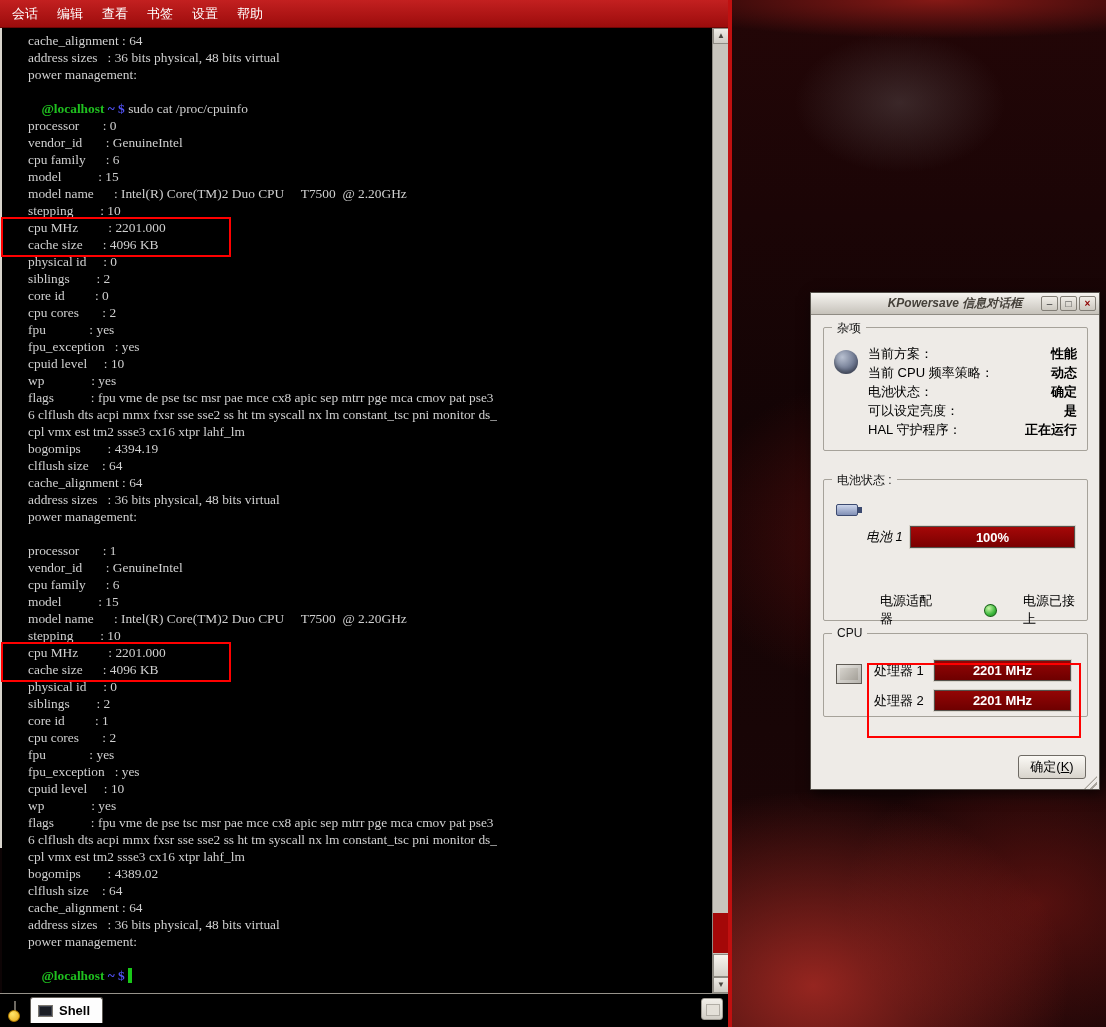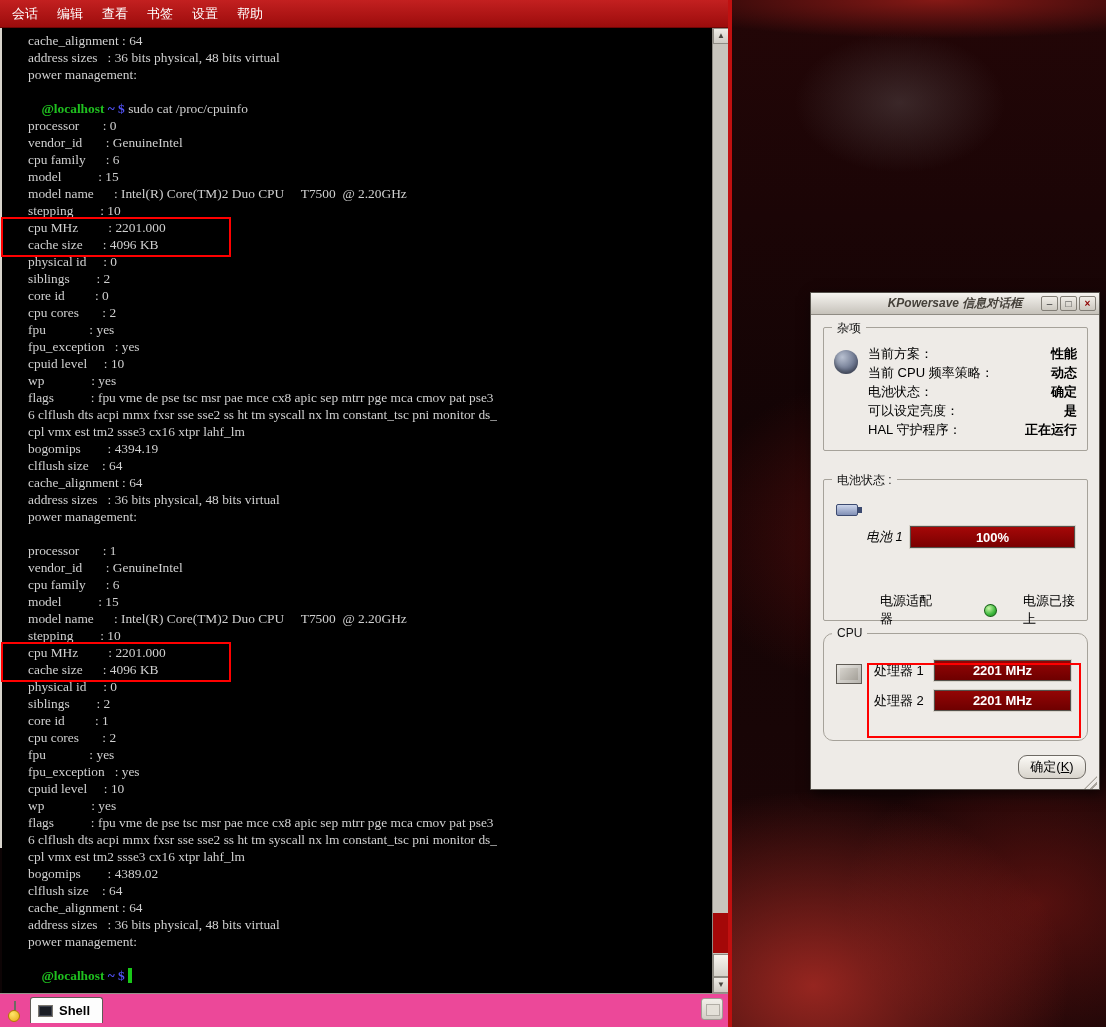--- a/index.html
+++ b/index.html
@@ -30,21 +30,21 @@
   .sb-up{top:0;} .sb-up::after{content:"▲";}
   .sb-down{bottom:0;} .sb-down::after{content:"▼";}
   .sb-marker{position:absolute;left:0;top:885px;width:16px;height:40px;background:#a40808;}
   .sb-thumb{position:absolute;left:0;top:926px;width:16px;height:23px;
     background:linear-gradient(#f7f4ee,#d6d2ca);border:1px solid #8f8b83;}
 
   .annot{position:absolute;border:2px solid #ff0000;pointer-events:none;z-index:5;}
   #annot1{left:1px;top:217px;width:230px;height:40px;}
   #annot2{left:1px;top:642px;width:230px;height:40px;}
 
-  #tabbar{position:absolute;left:0;top:993px;width:731px;height:34px;background:#ec4899;border-top:1px solid #97938b;}
+  #tabbar{position:absolute;left:0;top:993px;width:731px;height:34px;background:#000000;border-top:1px solid #97938b;}
   #newtab-btn{position:absolute;left:3px;top:3px;width:24px;height:24px;background:transparent;border:none;}
   #newtab-btn .glyph{width:18px;height:14px;margin:4px auto 0;background:linear-gradient(#eae6dc,#b9b5ab);
     border:1px solid #6e6a62;position:relative;}
   #newtab-btn .glyph::after{content:"";position:absolute;right:-5px;bottom:-5px;width:10px;height:10px;
     background:radial-gradient(circle at 35% 30%,#ffe66a,#e8a818);border-radius:50%;border:1px solid #b07c00;}
   #tab-shell{position:absolute;left:30px;top:3px;height:26px;padding:0 12px 0 7px;background:#fdfdfd;
     border:1px solid #5f5b55;border-bottom:none;border-radius:3px 3px 0 0;
     display:flex;align-items:center;gap:6px;font-size:13px;font-weight:bold;color:#000;}
   .tab-ico{width:15px;height:12px;background:#1a1d24;border:1px solid #7a766e;box-shadow:inset 0 0 0 1px #3a3f4a;}
   #tabbar-right-btn{position:absolute;left:701px;top:4px;width:22px;height:22px;
@@ -73,21 +73,21 @@
   #titlebar .title{font-size:12px;font-weight:bold;font-style:italic;color:#45413a;}
   #win-btns{position:absolute;right:3px;top:3px;display:flex;gap:2px;}
   .wbtn{width:17px;height:15px;background:linear-gradient(#f0ede7,#ccc8c0);border:1px solid #827e76;
     font-size:10px;line-height:13px;text-align:center;color:#3a3a3a;border-radius:2px;cursor:default;}
   .wbtn.close{color:#8e0000;font-weight:bold;}
 
   #dlg-body{position:absolute;left:0;top:22px;width:100%;height:476px;}
   .group{position:absolute;left:12px;width:265px;border:1px solid #a6a29a;border-radius:2px;}
   #group-misc{top:12px;height:124px;}
   #group-battery{top:164px;height:142px;}
-  #group-cpu{top:318px;height:108px;border-radius:10px;}
+  #group-cpu{top:318px;height:84px;}
   .legend{position:absolute;top:-8px;left:8px;background:#eeebe7;padding:0 5px;font-size:12px;color:#141414;}
 
   #moon-icon{position:absolute;left:10px;top:22px;width:24px;height:24px;border-radius:50%;
     background:radial-gradient(circle at 35% 30%,#b8c0d0,#707a92 55%,#4e5670);
     box-shadow:inset 0 -3px 4px rgba(0,0,0,.35);}
   #misc-rows{position:absolute;left:44px;top:16px;right:10px;}
   .mrow{display:flex;justify-content:space-between;align-items:center;height:19px;font-size:13px;}
   .mlabel{color:#000;}
   .mvalue{font-weight:bold;color:#000;}
 
@@ -109,21 +109,21 @@
     box-shadow:inset 0 0 0 3px rgba(255,255,255,.28);}
   #cpu-rows{position:absolute;left:50px;top:26px;right:16px;}
   .crow{display:flex;align-items:center;margin-bottom:9px;}
   .clabel{font-size:13px;width:60px;color:#000;}
   .cbar{flex:1;height:21px;border:1px solid #55514b;box-shadow:0 0 0 1px #d8d4cc;
     background:linear-gradient(#940505,#6e0000);display:flex;align-items:center;justify-content:center;
     color:#fff;font-weight:bold;font-size:13px;}
   #cpu-annot{left:56px;top:370px;width:214px;height:75px;}
 
   #ok-btn{position:absolute;right:13px;top:440px;width:68px;height:24px;
-    background:linear-gradient(#fbf9f5,#d8d4cc);border:1px solid #6e6a64;border-radius:9px;
+    background:linear-gradient(#fbf9f5,#d8d4cc);border:1px solid #6e6a64;border-radius:3px;
     font-size:13px;color:#000;font-family:inherit;}
   #grip{position:absolute;right:2px;bottom:2px;width:13px;height:13px;
     background:repeating-linear-gradient(135deg,transparent 0 3px,#a8a49c 3px 5px);
     clip-path:polygon(100% 0,100% 100%,0 100%);}
 </style>
 </head>
 <body>
 
 <div id="screen">
 

